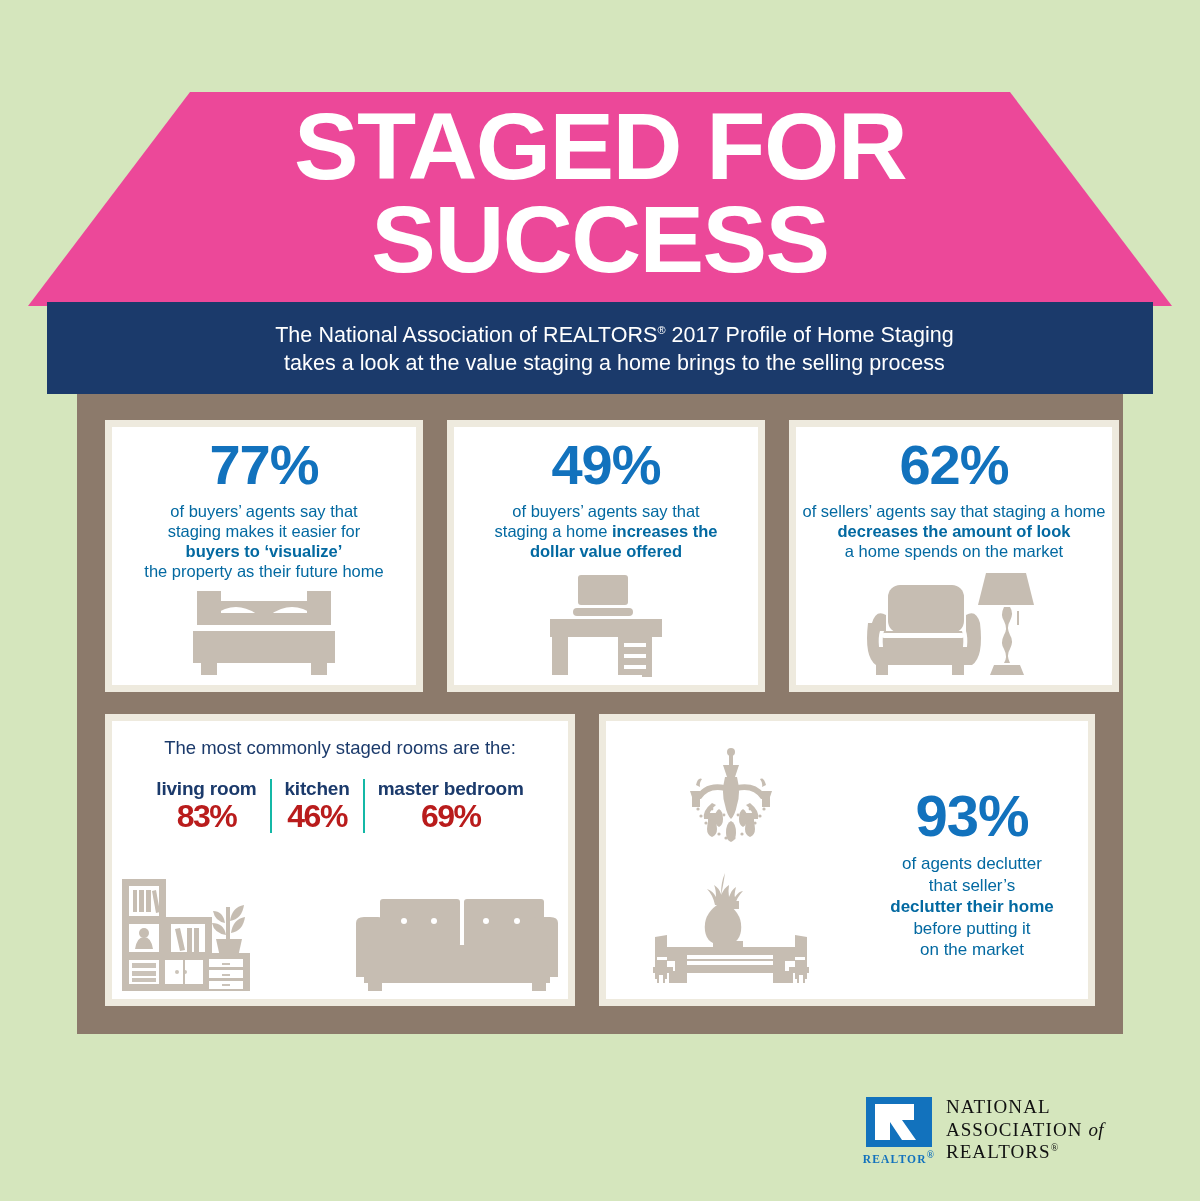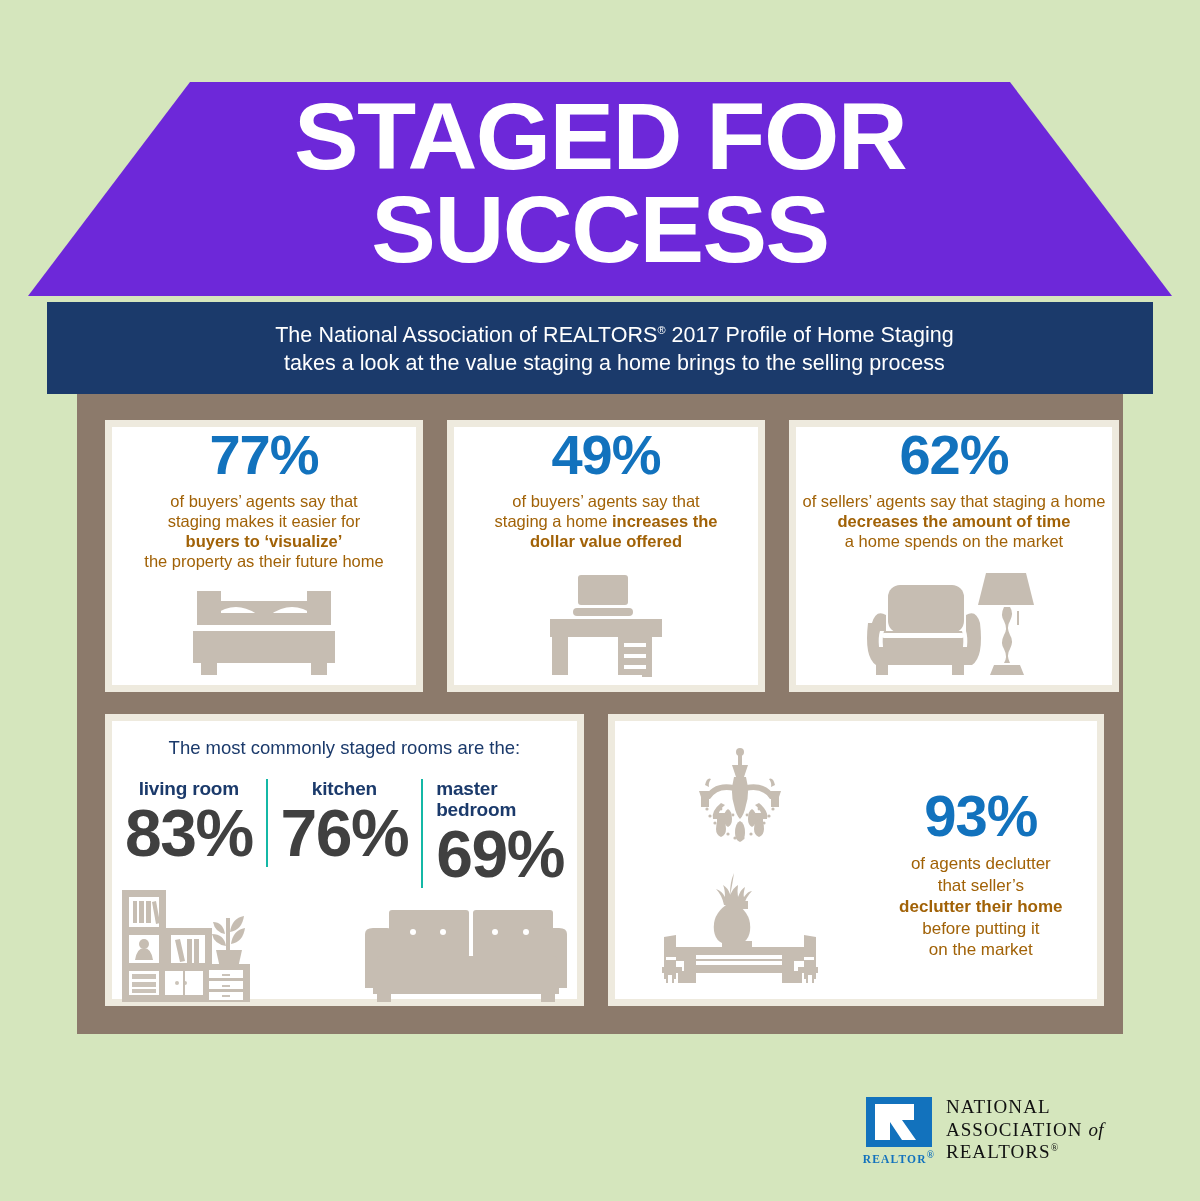--- a/index.html
+++ b/index.html
@@ -14,24 +14,24 @@
     position: relative;
     width: 1200px;
     height: 1201px;
     background: #d5e6bd;
   }
 
   
   .roof {
     position: absolute;
     left: 28px;
-    top: 82px;
+    top: 92px;
     width: 1144px;
     height: 214px;
-    background: #6d28d9;
+    background: #ec4899;
     clip-path: polygon(162px 0px, 982px 0px, 1144px 214px, 0px 214px);
   }
   .roof-title {
     position: absolute;
     left: 0;
     top: 8px;
     width: 1144px;
     text-align: center;
     color: #ffffff;
     font-weight: 800;
@@ -96,23 +96,24 @@
   .card-3 { flex: 0 0 330px; }
   .card-rooms { flex: 0 0 470px; }
   .card-declutter { flex: 0 0 496px; flex-direction: row; }
 
   .pct {
     color: #1272bd;
     font-weight: 800;
     font-size: 56px;
     line-height: 1;
     letter-spacing: -1px;
+    margin-top: 10px;
   }
   .blurb {
-    color: #a16207;
+    color: #0369a1;
     font-size: 16.5px;
     line-height: 1.22;
     text-align: center;
     margin-top: 8px;
     padding: 0 4px;
   }
   .blurb b { font-weight: 800; }
 
   .icon-wrap {
     flex: 1;
@@ -145,23 +146,23 @@
   }
   .room-col + .room-col { border-left: 2px solid #14b8a6; }
   .room-label {
     color: #1b3a6b;
     font-weight: 800;
     font-size: 19px;
     line-height: 1.1;
     letter-spacing: -0.2px;
   }
   .room-pct {
-    color: #404040;
+    color: #b91c1c;
     font-weight: 800;
-    font-size: 66px;
+    font-size: 32px;
     line-height: 1.02;
     letter-spacing: -1.5px;
   }
   .rooms-icons {
     flex: 1;
     display: flex;
     align-items: flex-end;
     justify-content: space-between;
     width: 100%;
     padding: 0 8px 6px 8px;
@@ -297,21 +298,21 @@
               <rect x="78" y="90" width="22" height="4"></rect>
             </g>
           </svg>
         </div>
       </div>
 
       <div class="card card-3">
         <div class="pct">62%</div>
         <div class="blurb">
           <span>of sellers’ agents say that staging a home</span><br>
-          <b>decreases the amount of time</b><br>
+          <b>decreases the amount of look</b><br>
           <span>a home spends on the market</span>
         </div>
         <div class="icon-wrap">
           <svg width="180" height="106" viewBox="0 0 180 106">
             <g fill="#c6bdb2">
               <rect x="24" y="14" width="76" height="48" rx="12"></rect>
               <path d="M4 52 q-4 34 8 42 h96 q12 -8 8 -42 q-4 -14 -14 -8 v16 h-80 v-16 q-10 -6 -14 8 z"></path>
               <rect x="12" y="92" width="12" height="12"></rect>
               <rect x="88" y="92" width="12" height="12"></rect>
             </g>
@@ -336,21 +337,21 @@
 
       <div class="card card-rooms">
         <div class="rooms-head">The most commonly staged rooms are the:</div>
         <div class="rooms-grid">
           <div class="room-col">
             <div class="room-label">living room</div>
             <div class="room-pct">83%</div>
           </div>
           <div class="room-col">
             <div class="room-label">kitchen</div>
-            <div class="room-pct">76%</div>
+            <div class="room-pct">46%</div>
           </div>
           <div class="room-col">
             <div class="room-label">master bedroom</div>
             <div class="room-pct">69%</div>
           </div>
         </div>
         <div class="rooms-icons">
           <svg width="132" height="116" viewBox="0 0 132 116">
             <g fill="#c6bdb2">
               <rect x="2" y="2" width="44" height="44"></rect>

